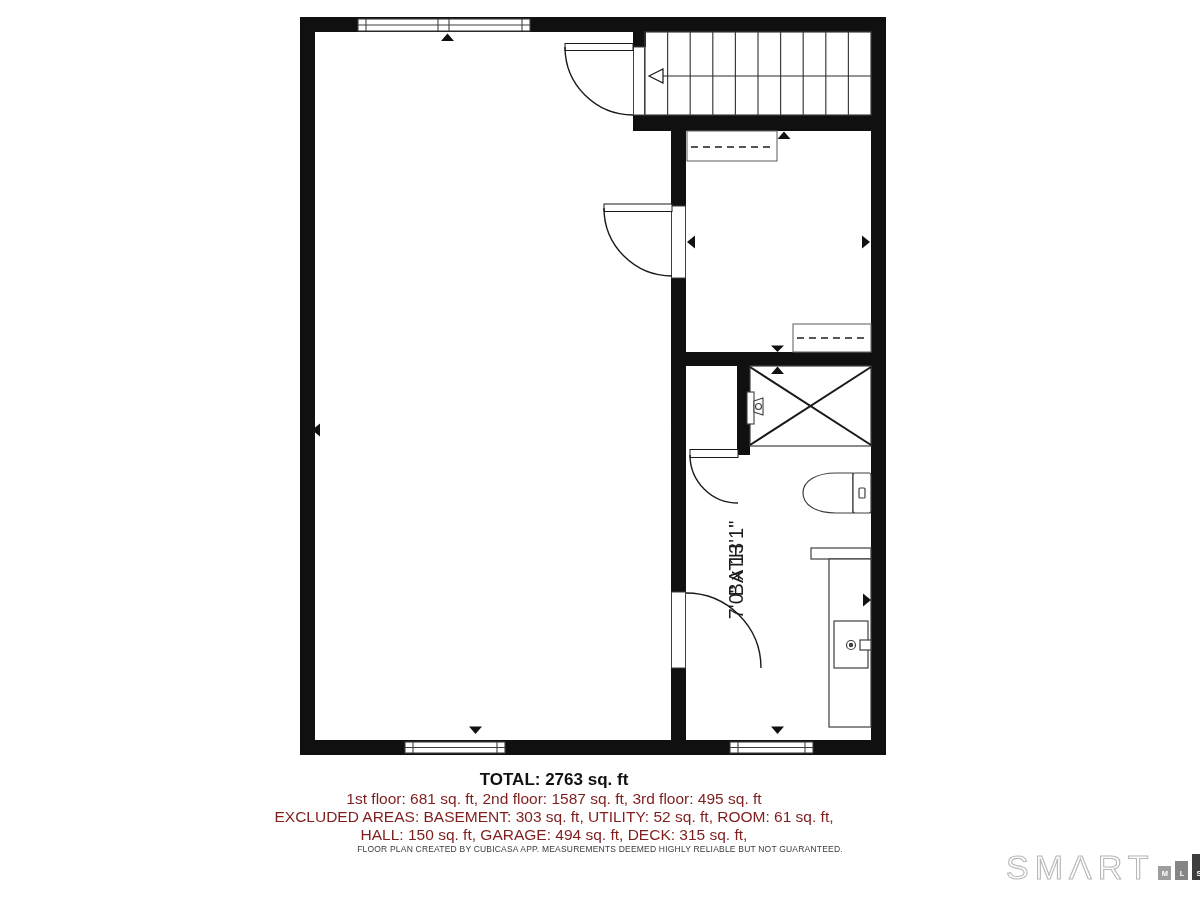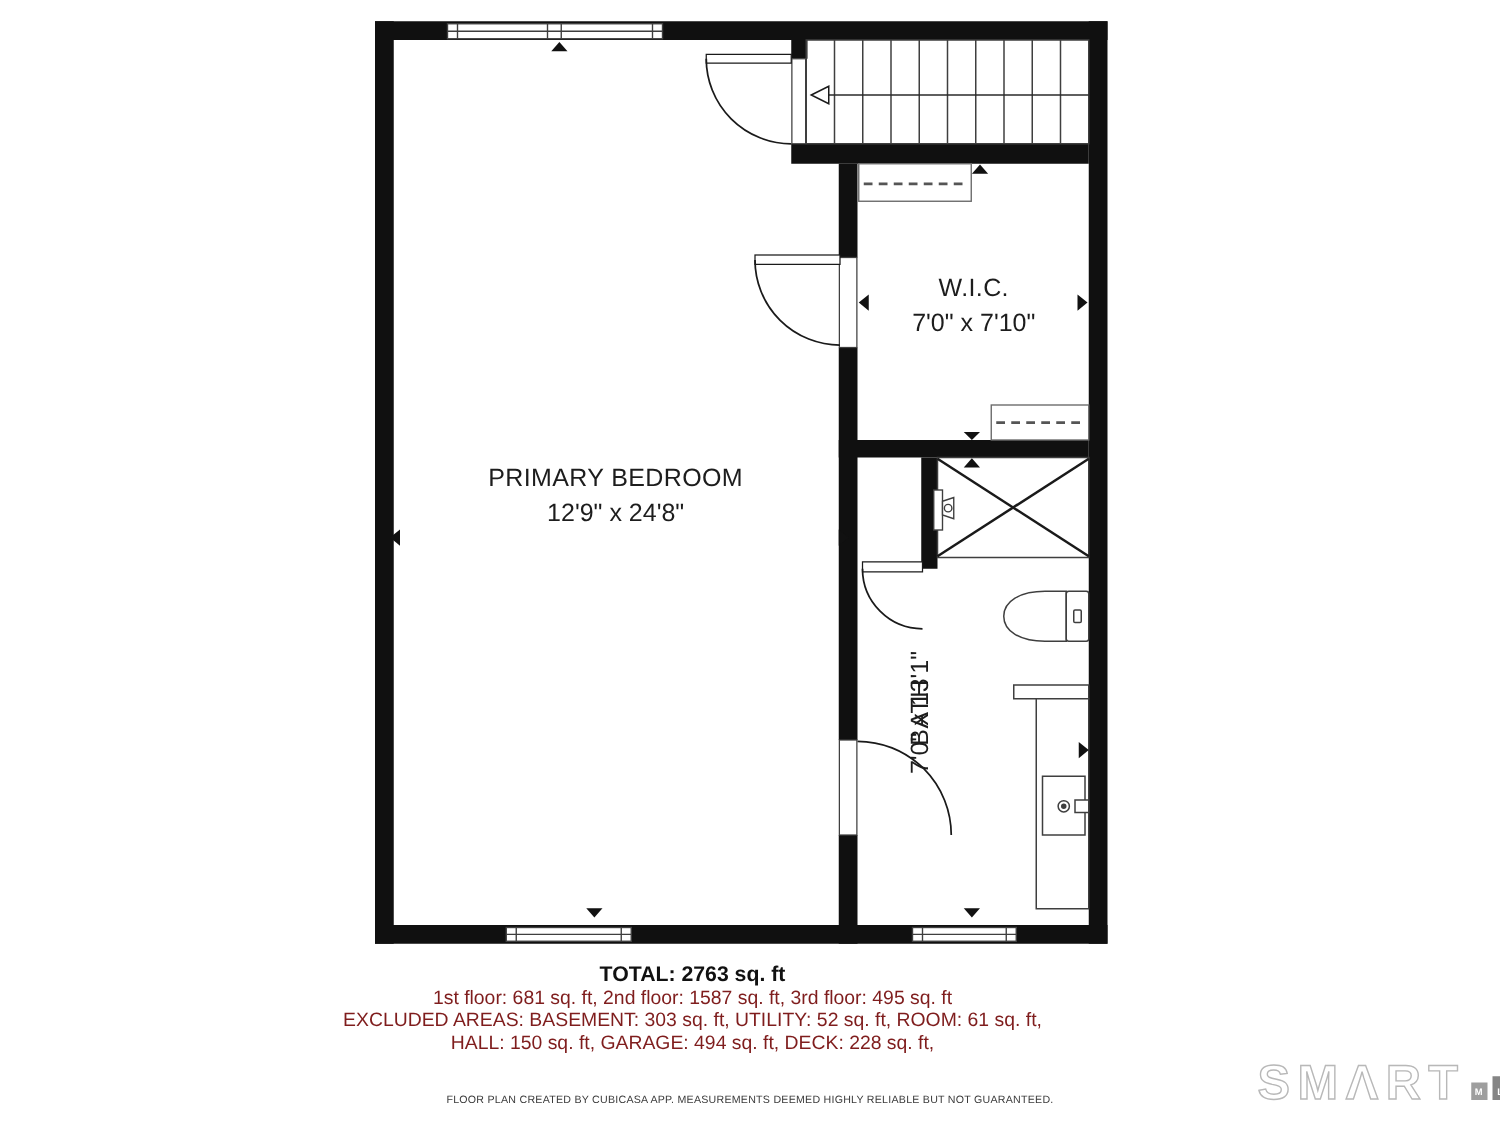--- a/index.html
+++ b/index.html
@@ -6,24 +6,24 @@
   .canvas{position:relative;width:1200px;height:900px;background:#fff;overflow:hidden;
           font-family:"Liberation Sans","DejaVu Sans",sans-serif;color:#1d1d1d;}
   svg{position:absolute;left:0;top:0;}
   .lbl{position:absolute;text-align:center;color:#1d1d1d;}
   .room-name{font-size:20px;line-height:28px;letter-spacing:.3px;}
   .room-dims{font-size:20px;line-height:28px;}
   .rot{transform:rotate(-90deg);transform-origin:center center;white-space:nowrap;}
   .summary{position:absolute;left:0;top:769px;width:1108px;text-align:center;}
   .summary .total{font-size:17px;font-weight:700;line-height:21px;color:#111;}
   .summary .line{font-size:15.5px;line-height:18px;color:#7f1d1d;}
-  .disclaimer{position:absolute;left:0;top:874px;width:1200px;text-align:center;
+  .disclaimer{position:absolute;left:0;top:844px;width:1200px;text-align:center;
               font-size:8.5px;letter-spacing:.2px;color:#3a3a3a;}
   .logo{position:absolute;left:1006px;top:849px;display:flex;align-items:flex-end;}
-  .logo .brand{font-size:39px;line-height:36px;letter-spacing:6px;font-weight:700;
+  .logo .brand{font-size:34px;line-height:36px;letter-spacing:6px;font-weight:400;
                color:#ffffff;-webkit-text-stroke:1.1px #b8b8b8;}
   .logo .blocks{display:flex;align-items:flex-end;gap:4px;margin-left:4px;margin-bottom:5px;}
   .logo .blk{width:13px;display:flex;align-items:flex-end;justify-content:center;
              color:#fff;font-size:7.5px;font-weight:700;padding-bottom:2px;box-sizing:border-box;}
   .blk-m{height:14px;background:#9e9e9e;}
   .blk-l{height:19px;background:#858585;}
   .blk-s{height:26px;background:#3d3d3d;}
 </style>
 </head>
 <body>
@@ -144,38 +144,30 @@
       <polygon points="679,430 671,423.5 671,436.5"></polygon>
       <polygon points="687,242 695,235.5 695,248.5"></polygon>
       <polygon points="870,242 862,235.5 862,248.5"></polygon>
       <polygon points="784,131.5 777.5,139 790.5,139"></polygon>
       <polygon points="771,345.5 784,345.5 777.5,352"></polygon>
       <polygon points="777.5,366.5 771,374 784,374"></polygon>
       <polygon points="871,600 863,593.5 863,606.5"></polygon>
     </g>
   </svg>
 
-  <div class="lbl" style="left:330px;top:369px;width:325px;">
-    <div class="room-name">PRIMARY BEDROOM</div>
-    <div class="room-dims">12'9" x 24'8"</div>
-  </div>
 
-  <div class="lbl" style="left:688px;top:217px;width:182px;">
-    <div class="room-name">W.I.C.</div>
-    <div class="room-dims">7'0" x 7'10"</div>
-  </div>
 
   <div class="lbl rot room-name" style="left:676px;top:556px;width:120px;">BATH</div>
   <div class="lbl rot room-dims" style="left:680px;top:556px;width:180px;transform:rotate(-90deg) translateY(-34px);">7'0" x 13'1"</div>
 
   <div class="summary">
     <div class="total">TOTAL: 2763 sq. ft</div>
     <div class="line">1st floor: 681 sq. ft, 2nd floor: 1587 sq. ft, 3rd floor: 495 sq. ft</div>
     <div class="line">EXCLUDED AREAS: BASEMENT: 303 sq. ft, UTILITY: 52 sq. ft, ROOM: 61 sq. ft,</div>
-    <div class="line">HALL: 150 sq. ft, GARAGE: 494 sq. ft, DECK: 228 sq. ft,</div>
+    <div class="line">HALL: 150 sq. ft, GARAGE: 494 sq. ft, DECK: 315 sq. ft,</div>
   </div>
 
   <div class="disclaimer">FLOOR PLAN CREATED BY CUBICASA APP. MEASUREMENTS DEEMED HIGHLY RELIABLE BUT NOT GUARANTEED.</div>
 
   <div class="logo">
     <div class="brand">SMΛRT</div>
     <div class="blocks">
       <div class="blk blk-m">M</div>
       <div class="blk blk-l">L</div>
       <div class="blk blk-s">S</div>

